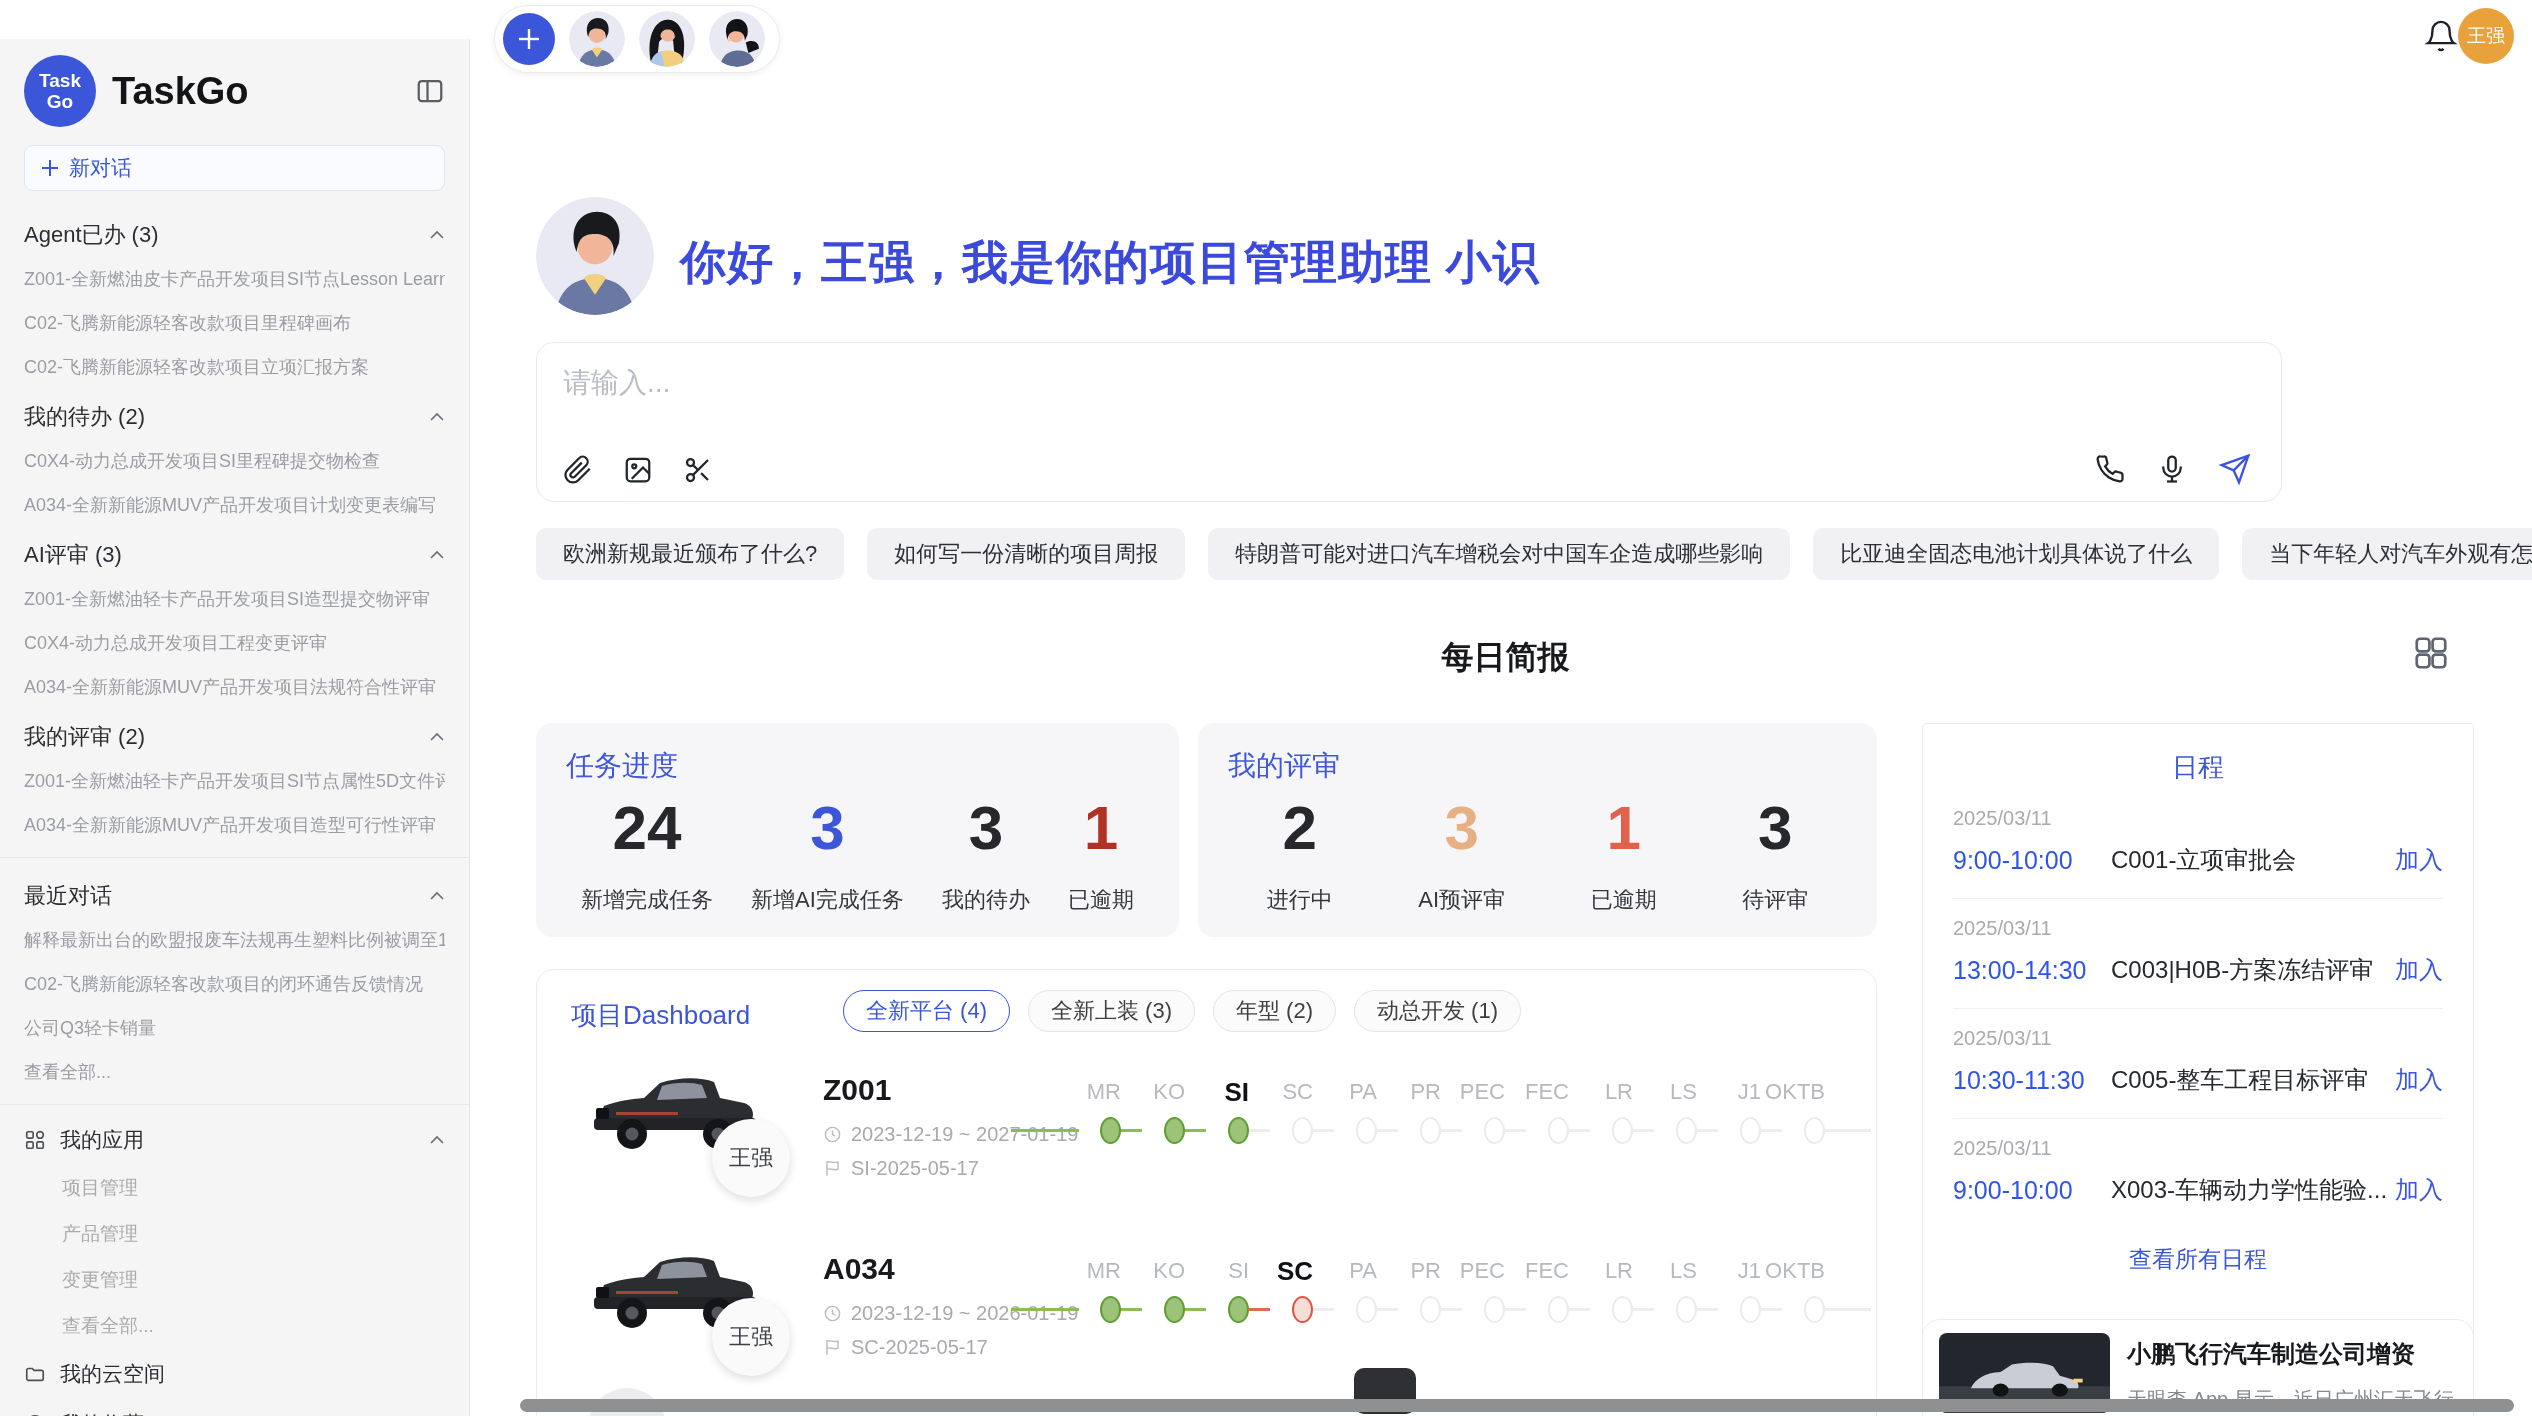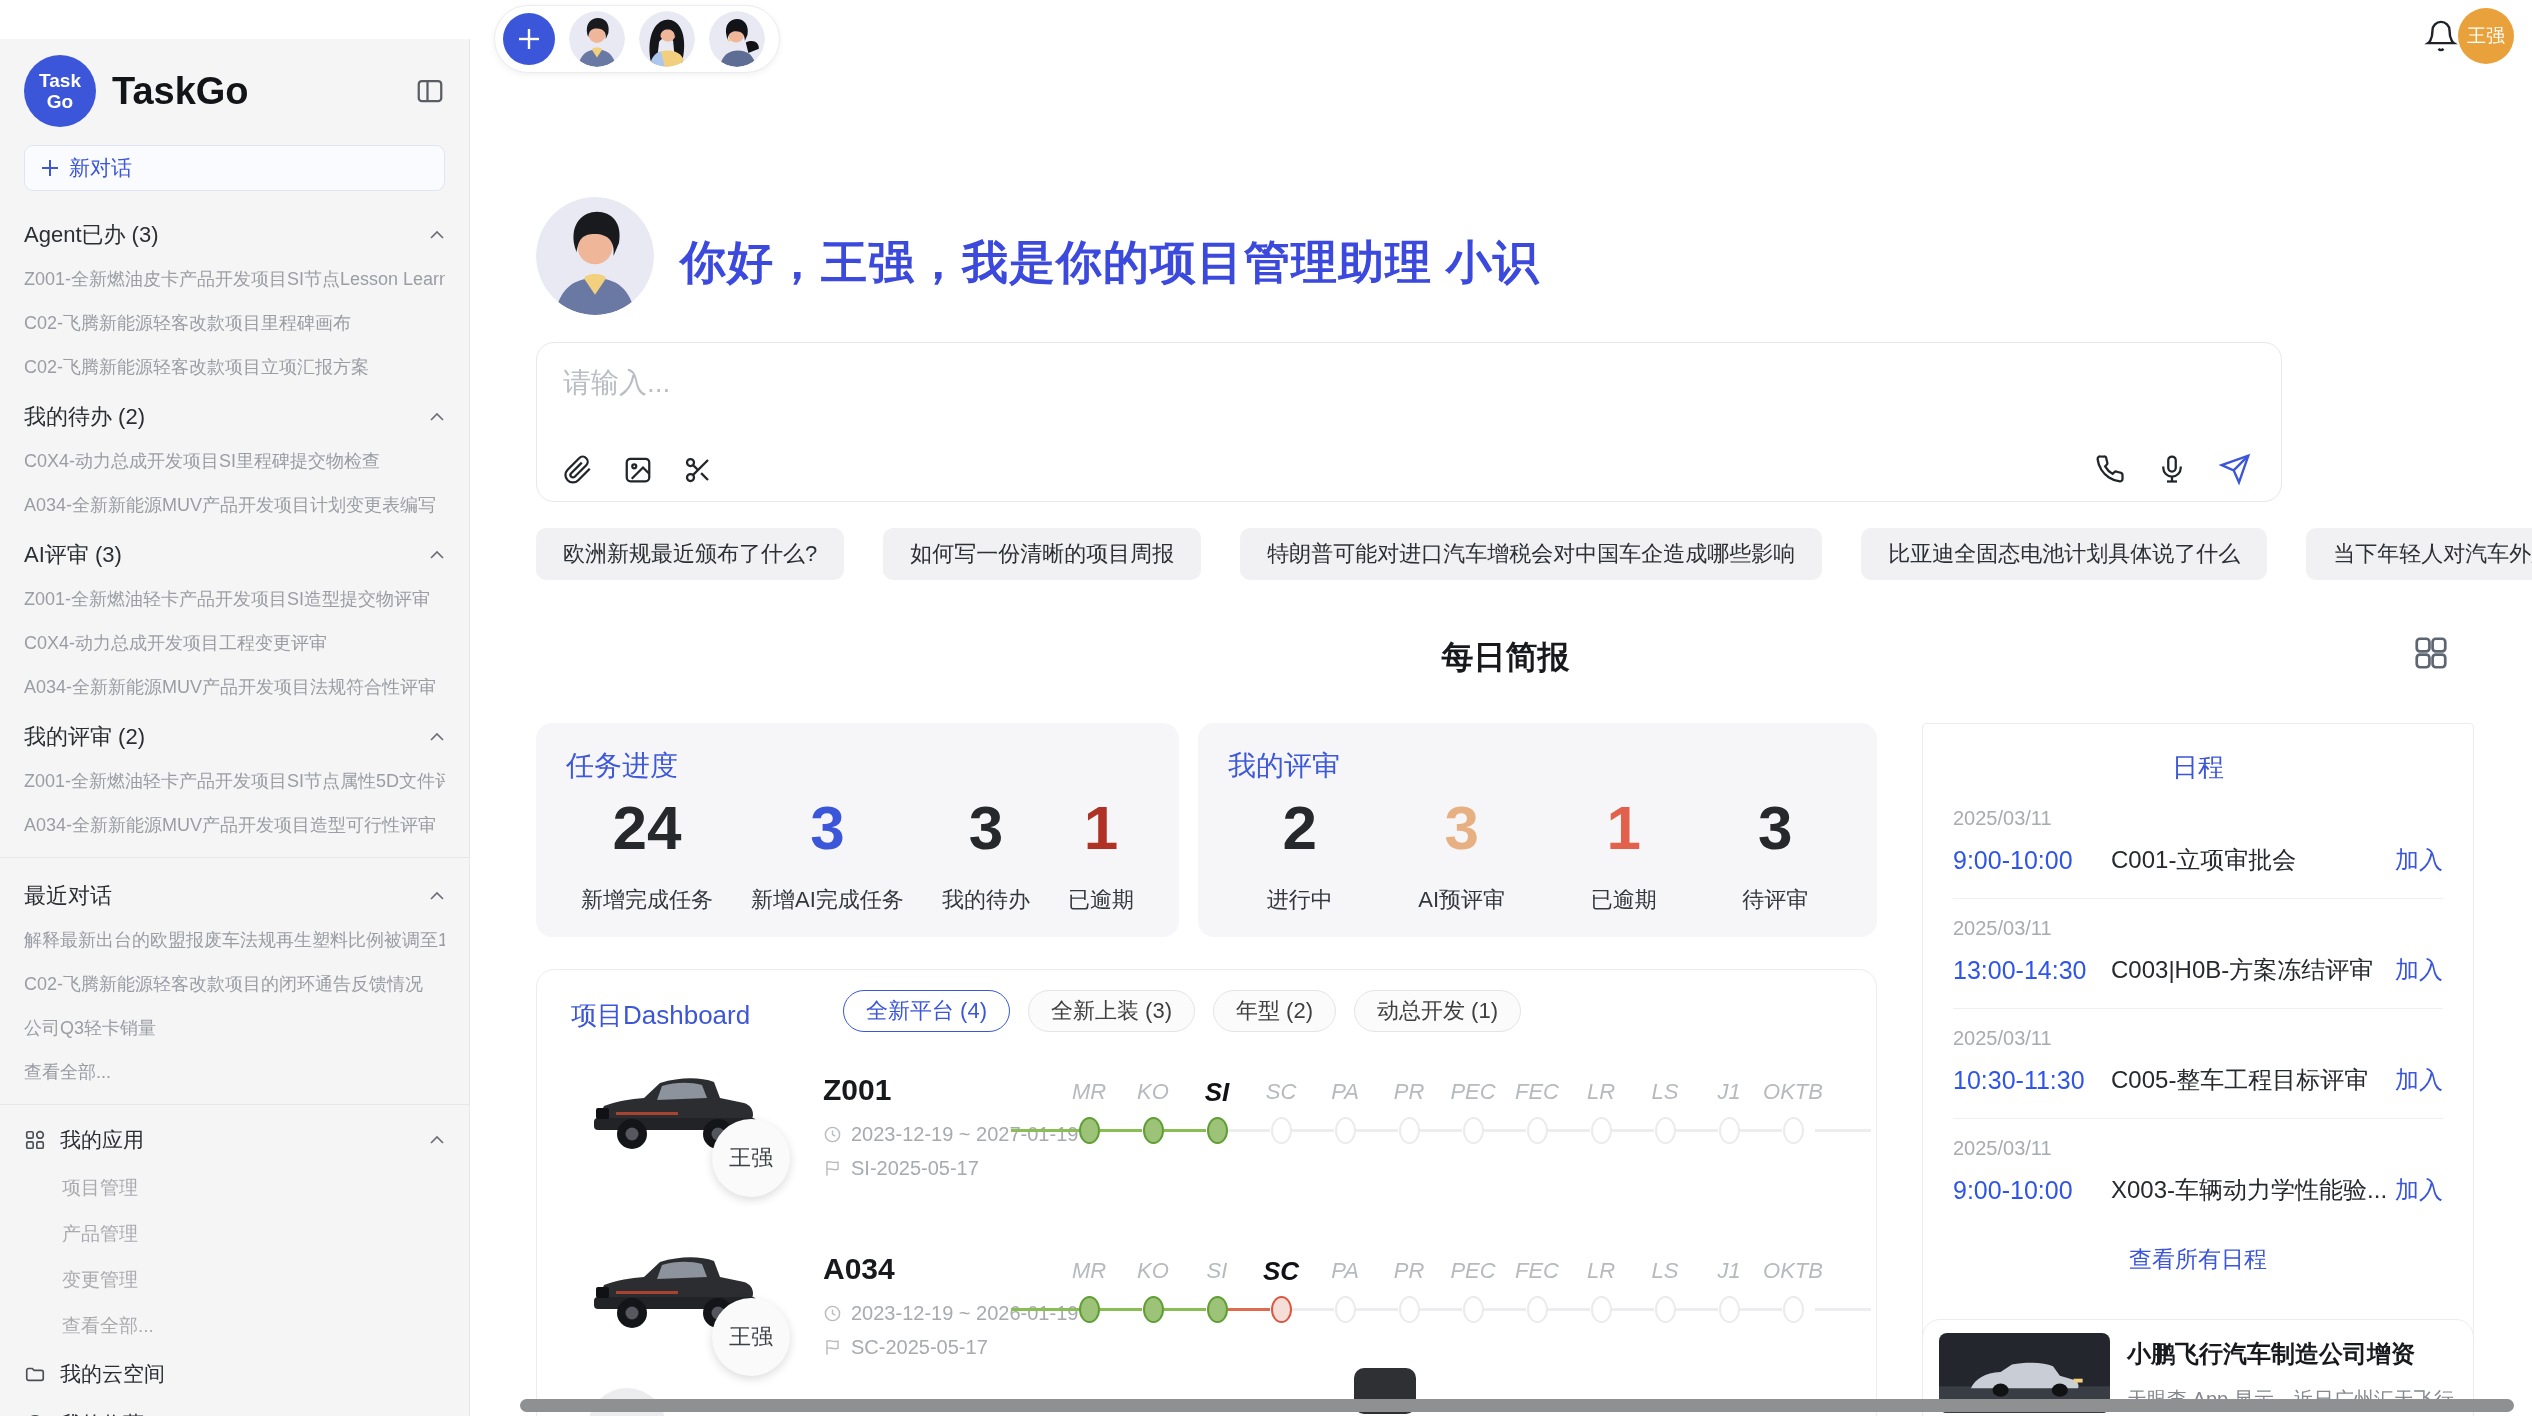--- a/index.html
+++ b/index.html
@@ -55,21 +55,21 @@
   .composer-input { position:absolute; left:26px; top:18px; width:1700px; height:44px;
     border:none; outline:none; font-size:28px; color:#26282c; background:transparent;
     font-family:"Liberation Sans","DejaVu Sans",sans-serif; }
   .composer-input::placeholder { color:#b9bdc4; }
   .comp-left { position:absolute; left:26px; bottom:16px; display:flex; gap:30px; }
   .comp-right { position:absolute; right:30px; bottom:16px; display:flex; gap:32px; align-items:center; }
   .cicon { width:30px; height:30px; color:#212428; cursor:pointer; }
   .cicon.send { color:#3b56d9; width:32px; height:32px; }
 
   
-  .chips { position:absolute; left:536px; top:528px; width:1939px; display:flex; gap:39px; }
+  .chips { position:absolute; left:536px; top:528px; width:1939px; display:flex; gap:23px; }
   .chip { height:52px; background:#f1f1f3; border-radius:10px; display:flex; align-items:center;
     padding:0 27px; font-size:22px; color:#2c2f34; white-space:nowrap; cursor:pointer; }
 
   
   .brief-title { position:absolute; left:536px; top:636px; width:1939px; text-align:center;
     font-size:32px; font-weight:700; color:#17191d; }
   .grid-icon { position:absolute; left:2412px; top:634px; width:38px; height:38px;
     color:#5d6570; cursor:pointer; }
   .stat-card { position:absolute; top:723px; height:214px; background:#f6f6f8; border-radius:16px; }
   .stat-card.c1 { left:536px; width:643px; }
@@ -110,21 +110,21 @@
   .owner { position:absolute; left:175px; top:60px; width:78px; height:78px; border-radius:50%;
     background:#fafafa; box-shadow:0 3px 10px rgba(0,0,0,.14); display:flex; align-items:center;
     justify-content:center; font-size:22px; color:#3c3f44; }
   .pname { position:absolute; left:286px; top:14px; font-size:30px; font-weight:700; color:#17191d; }
   .pmeta { position:absolute; left:286px; display:flex; align-items:center; gap:9px;
     font-size:20px; color:#a7aaaf; }
   .pmeta .micon { width:19px; height:19px; color:#b8bbc0; }
   .pm1 { top:64px; } .pm2 { top:98px; }
 
   .track { position:absolute; left:520px; top:16px; width:768px; height:90px; display:flex; }
-  .station { width:64px; position:relative; display:flex; flex-direction:column; align-items:center;font-style:italic; }
+  .station { width:64px; position:relative; display:flex; flex-direction:column; align-items:flex-end; }
   .m-label { height:34px; line-height:34px; font-size:22px; color:#b6b9be; white-space:nowrap; }
   .station.current .m-label { color:#0f1114; font-weight:700; font-size:26px; }
   .dot { width:21px; height:27px; border-radius:50%; margin-top:8px; position:relative; z-index:1; background:#fff; }
   .dot-done { background:#9dc379; border:2px solid #5f9e33; }
   .dot-pend { background:#fff; border:2px solid #ebebed; }
   .dot-over { background:#f5ded7; border:2px solid #dd5740; }
   .station::before { content:''; position:absolute; top:54px; left:-21px; width:42px; height:3px; z-index:0; }
   .station.s0::before { display:none; }
   .station.sg::before { background:#8bbd55; }
   .station.sr::before { background:#df6a50; }

